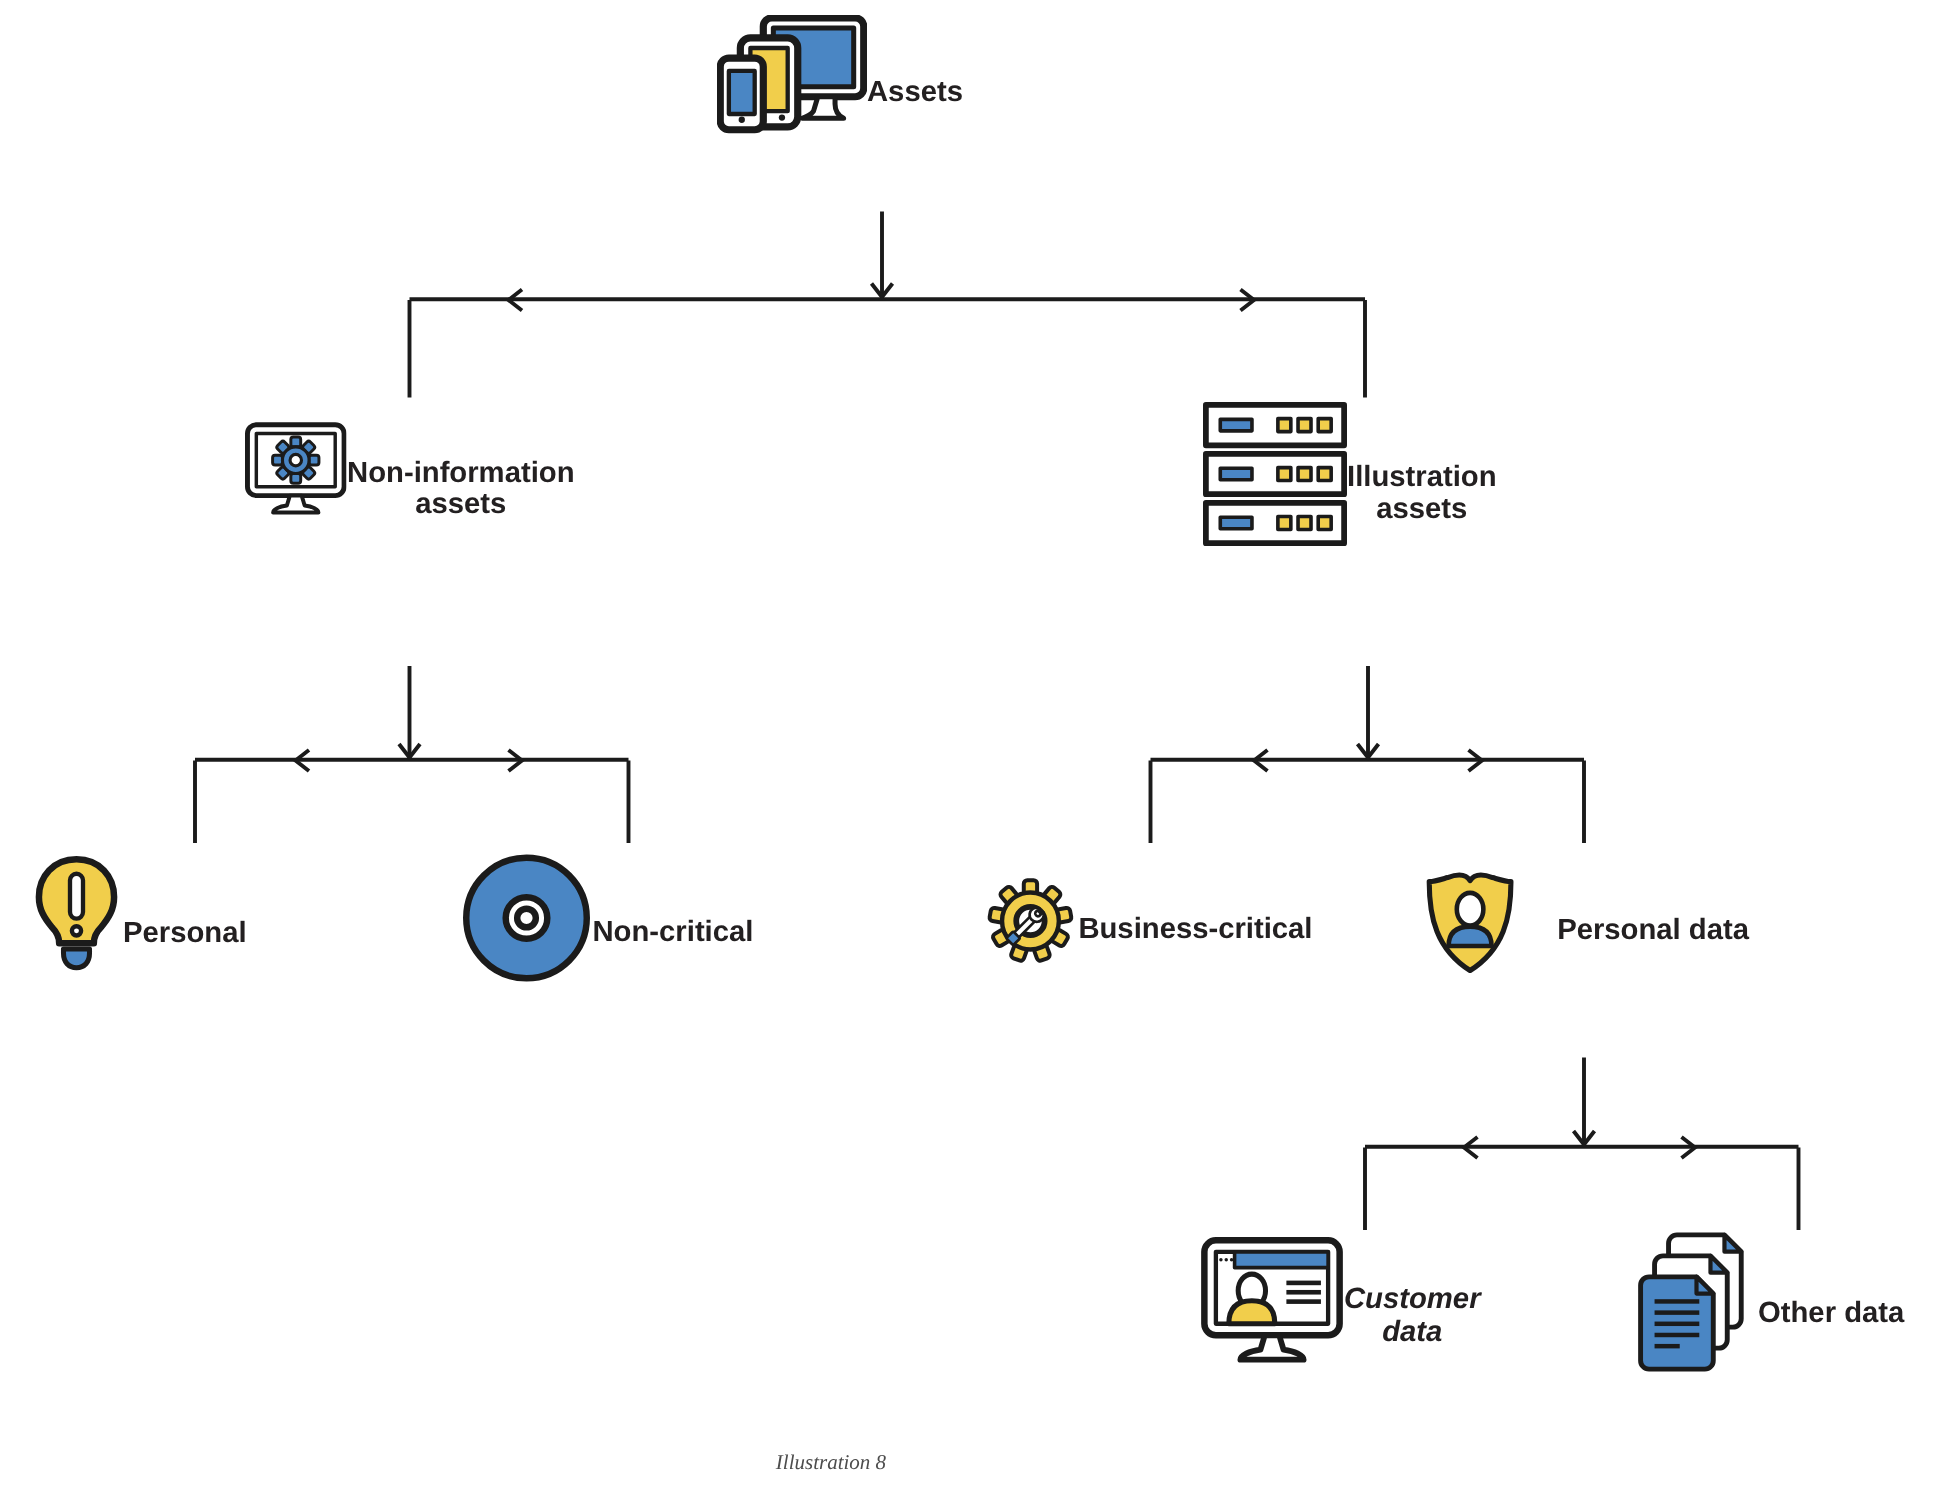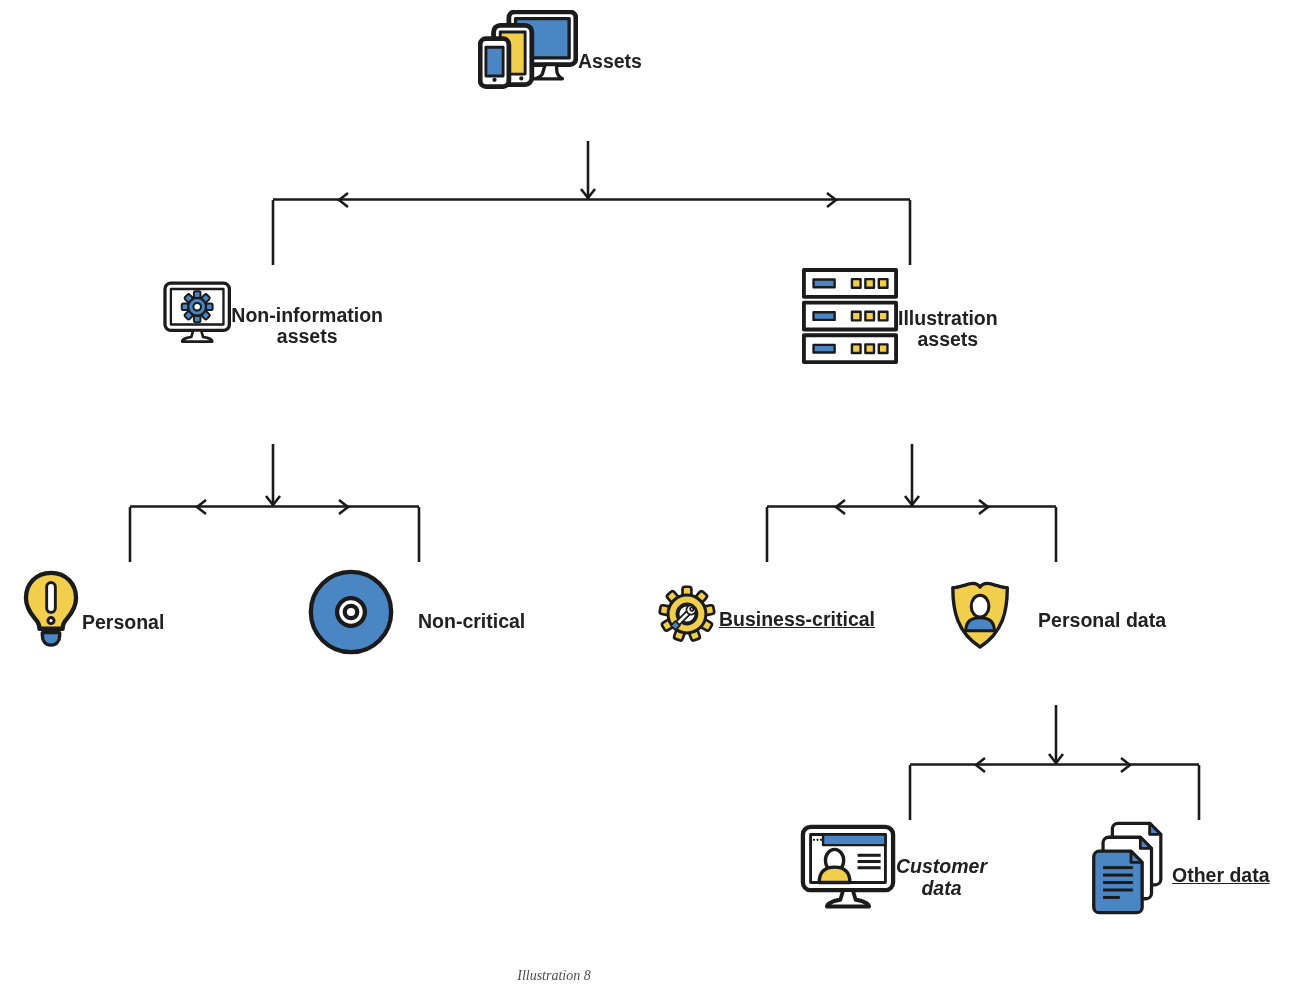--- a/index.html
+++ b/index.html
@@ -135,21 +135,21 @@
     <g stroke="var(--outline)" stroke-linejoin="round" stroke-linecap="round">
       <path d="M32 3 C16 3 6 15 6 29 C6 38 10 44 15 50 C18 53 20 57 20 61 L44 61 C44 57 46 53 49 50 C54 44 58 38 58 29 C58 15 48 3 32 3 Z" fill="var(--yellow)" stroke-width="4.5"></path>
       <rect x="27.5" y="13" width="9" height="31" rx="4.5" fill="#fff" stroke-width="3"></rect>
       <circle cx="32" cy="52.5" r="3.2" fill="#fff" stroke-width="3"></circle>
       <path d="M23 65 H41 V68 C41 74 37.5 78 32 78 C26.5 78 23 74 23 68 Z" fill="var(--blue)" stroke-width="3.5"></path>
     </g>
   </svg>
   <div class="label" style="margin-top:27px;">Personal</div>
 </div>
 
-<div class="node" style="left:307px;top:568px;width:220px;gap:23px;">
+<div class="node" style="left:307px;top:568px;width:220px;">
   <svg width="88" height="88" viewBox="0 0 92 92">
     <g stroke="var(--outline)" stroke-width="4.5">
       <circle cx="46" cy="46" r="42" fill="var(--blue)"></circle>
       <circle cx="46" cy="46" r="14.5" fill="#fff"></circle>
       <circle cx="46" cy="46" r="6.5" fill="#fff"></circle>
     </g>
   </svg>
   <div class="label" style="margin-top:20px;">Non-critical</div>
 </div>
 
@@ -171,21 +171,21 @@
         <circle r="32" fill="var(--yellow)" stroke-width="5"></circle>
         <circle r="16" fill="#fff" stroke-width="6.5"></circle>
         <g transform="rotate(45)">
           <rect x="-3.8" y="-4" width="7.6" height="28" rx="2" fill="#fff" stroke-width="3"></rect>
           <rect x="-5.5" y="22" width="11" height="11" rx="1.5" fill="var(--blue)" stroke-width="3"></rect>
           <path d="M-3 -17.4 A8 8 0 1 0 3 -17.4 L3 -11 A3.2 3.2 0 0 1 -3 -11 Z" fill="#fff" stroke-width="3"></path>
         </g>
       </g>
     </g>
   </svg>
-  <div class="label" style="margin-top:11px;text-decoration:underline;">Business-critical</div>
+  <div class="label" style="margin-top:11px;">Business-critical</div>
 </div>
 
 <div class="node" style="left:946px;top:565px;width:220px;">
   <svg width="95" height="100" viewBox="0 0 100 106">
     <g stroke="var(--outline)" stroke-linejoin="round" stroke-linecap="round">
       <path d="M50 12 C45 4 36 6 28 9 C21 11 15 13 10 13 C10 48 17 79 50 100 C83 79 90 48 90 13 C85 13 79 11 72 9 C64 6 55 4 50 12 Z" fill="var(--yellow)" stroke-width="5"></path>
       <ellipse cx="50" cy="40" rx="13" ry="16" fill="#fff" stroke-width="4.5"></ellipse>
       <path d="M29 76 Q29 57 50 57 Q71 57 71 76 Z" fill="var(--blue)" stroke-width="4.5"></path>
     </g>
   </svg>
@@ -234,16 +234,16 @@
         <g fill="var(--outline)" stroke="none">
           <rect x="10" y="16" width="32" height="3.2"></rect>
           <rect x="10" y="24" width="32" height="3.2"></rect>
           <rect x="10" y="32" width="32" height="3.2"></rect>
           <rect x="10" y="40" width="32" height="3.2"></rect>
           <rect x="10" y="48" width="18" height="3.2"></rect>
         </g>
       </g>
     </g>
   </svg>
-  <div class="label" style="margin-top:15px;text-decoration:underline;">Other data</div>
+  <div class="label" style="margin-top:15px;">Other data</div>
 </div>
 
 <div class="caption">Illustration 8</div>
 
 </body></html>

